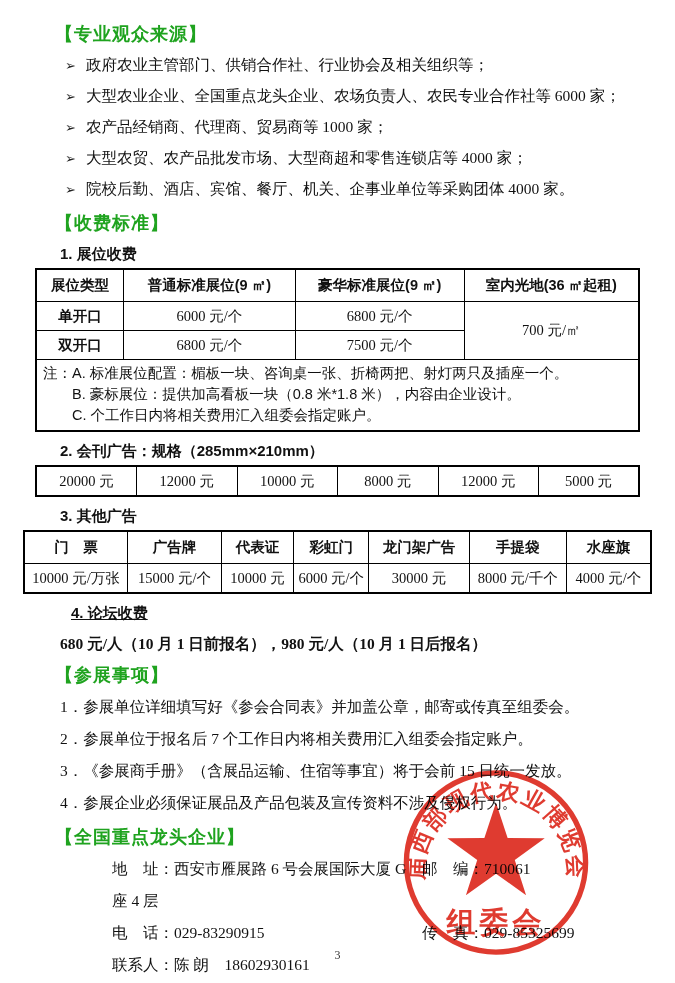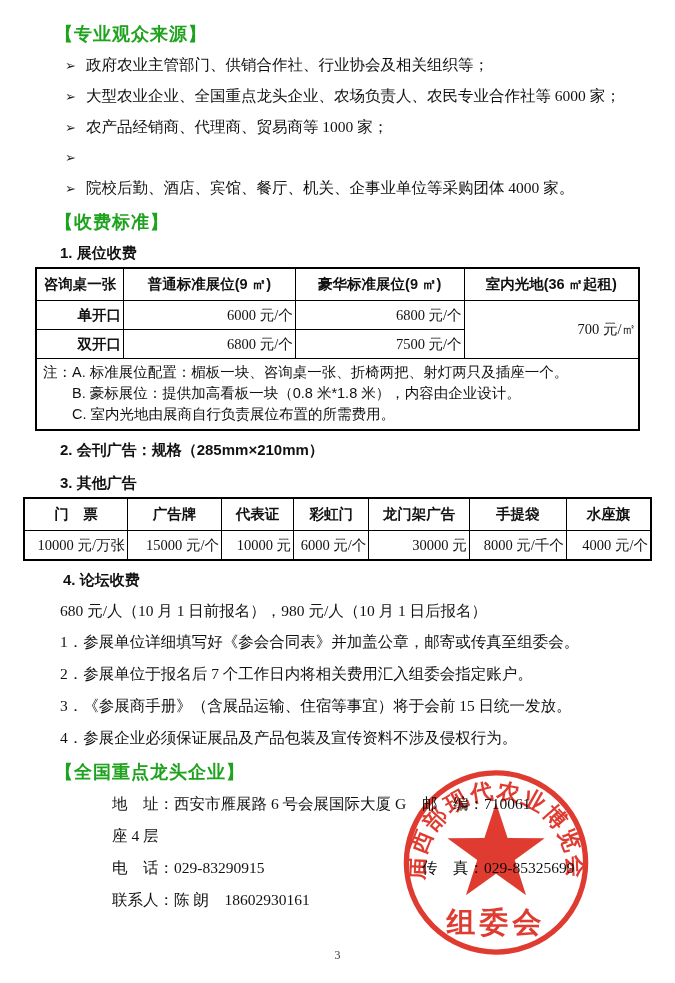--- a/index.html
+++ b/index.html
@@ -34,37 +34,37 @@
   }
   .arr{
     color:#222;font-size:13px;margin-right:10px;
     font-family:"DejaVu Sans",sans-serif;
   }
   .sub-head{
     font-family:"Liberation Sans","DejaVu Sans",sans-serif;
     font-weight:bold;font-size:15px;
     margin:10px 0 4px 25px;
   }
-  .forum-line{font-size:15.5px;margin:8px 0 2px 25px;line-height:26px;}
+  .forum-line{font-size:15.5px;margin:8px 0 2px 25px;line-height:26px;font-weight:bold;}
 
   table.t{
     border-collapse:collapse;table-layout:fixed;width:100%;
     border:2px solid #000;
   }
   table.t th,table.t td{
     border:1px solid #000;
     text-align:center;vertical-align:middle;
     padding:1px 2px;
     overflow:hidden;white-space:nowrap;
   }
   table.t th{
     font-family:"Liberation Sans","DejaVu Sans",sans-serif;
     font-weight:bold;font-size:14.5px;height:29px;
   }
-  table.t td{font-size:14.5px;height:26px;text-align:right;}
+  table.t td{font-size:14.5px;height:26px;}
   td.notes{
     text-align:left !important;white-space:normal !important;
     font-size:13px;line-height:1.45;
     padding:3px 6px 4px 6px !important;height:auto !important;
     font-family:"Liberation Sans","DejaVu Sans",sans-serif;
   }
   .notes-wrap{display:flex;}
   .notes-prefix{flex:0 0 auto;}
   .note-line{margin:0;}
   .t3wrap{margin-left:-12px;margin-right:-12px;}
@@ -116,40 +116,41 @@
       <div class="bullet">
         <span class="arr">➢</span>
         <span>大型农业企业、全国重点龙头企业、农场负责人、农民专业合作社等 6000 家；</span>
       </div>
       <div class="bullet">
         <span class="arr">➢</span>
         <span>农产品经销商、代理商、贸易商等 1000 家；</span>
       </div>
       <div class="bullet">
         <span class="arr">➢</span>
+        <span>大型农贸、农产品批发市场、大型商超和零售连锁店等 4000 家；</span>
       </div>
       <div class="bullet">
         <span class="arr">➢</span>
         <span>院校后勤、酒店、宾馆、餐厅、机关、企事业单位等采购团体 4000 家。</span>
       </div>
     </div>
 
     <div class="sec-title">【收费标准】</div>
 
     <div class="sub-head">1. 展位收费</div>
     <table class="t">
       <colgroup>
           <col style="width:14.5%">
           <col style="width:28.5%">
           <col style="width:28%">
           <col style="width:29%">
         </colgroup>
       <tbody>
       <tr>
-        <th>咨询桌一张</th>
+        <th>展位类型</th>
         <th>普通标准展位(9 ㎡)</th>
         <th>豪华标准展位(9 ㎡)</th>
         <th>室内光地(36 ㎡起租)</th>
       </tr>
       <tr>
         <td style="font-weight:bold">单开口</td>
         <td>6000 元/个</td>
         <td>6800 元/个</td>
         <td rowspan="2">700 元/㎡</td>
       </tr>
@@ -158,31 +159,39 @@
         <td>6800 元/个</td>
         <td>7500 元/个</td>
       </tr>
       <tr>
         <td class="notes" colspan="4">
           <div class="notes-wrap">
             <span class="notes-prefix">注：</span>
             <div>
               <div class="note-line">A. 标准展位配置：楣板一块、咨询桌一张、折椅两把、射灯两只及插座一个。</div>
               <div class="note-line">B. 豪标展位：提供加高看板一块（0.8 米*1.8 米），内容由企业设计。</div>
-              <div class="note-line">C. 室内光地由展商自行负责展位布置的所需费用。</div>
+              <div class="note-line">C. 个工作日内将相关费用汇入组委会指定账户。</div>
             </div>
           </div>
         </td>
       </tr>
       </tbody>
     </table>
 
     <div class="sub-head">2. 会刊广告：规格（285mm×210mm）</div>
     <table class="t">
       <tbody>
+      <tr>
+        <td>20000 元</td>
+        <td>12000 元</td>
+        <td>10000 元</td>
+        <td>8000 元</td>
+        <td>12000 元</td>
+        <td>5000 元</td>
+      </tr>
       </tbody>
     </table>
 
     <div class="sub-head">3. 其他广告</div>
     <div class="t3wrap">
       <table class="t">
         <colgroup>
             <col style="width:16.5%">
             <col style="width:15%">
             <col style="width:11.5%">
@@ -207,23 +216,24 @@
           <td>10000 元</td>
           <td>6000 元/个</td>
           <td>30000 元</td>
           <td>8000 元/千个</td>
           <td>4000 元/个</td>
         </tr>
         </tbody>
       </table>
     </div>
 
-    <div class="sub-head" style="margin-left:28px;">4. 论坛收费</div>
+    <div class="sub-head" style="margin-left:36px;text-decoration:underline;">4. 论坛收费</div>
     <div class="forum-line">680 元/人（10 月 1 日前报名），980 元/人（10 月 1 日后报名）</div>
 
+    <div class="sec-title">【参展事项】</div>
     <div class="matters">
       <div class="matter-item">1．参展单位详细填写好《参会合同表》并加盖公章，邮寄或传真至组委会。</div>
       <div class="matter-item">2．参展单位于报名后 7 个工作日内将相关费用汇入组委会指定账户。</div>
       <div class="matter-item">3．《参展商手册》（含展品运输、住宿等事宜）将于会前 15 日统一发放。</div>
       <div class="matter-item">4．参展企业必须保证展品及产品包装及宣传资料不涉及侵权行为。</div>
     </div>
 
     <div class="sec-title">【全国重点龙头企业】</div>
     <div class="contact">
       <div class="contact-row">

